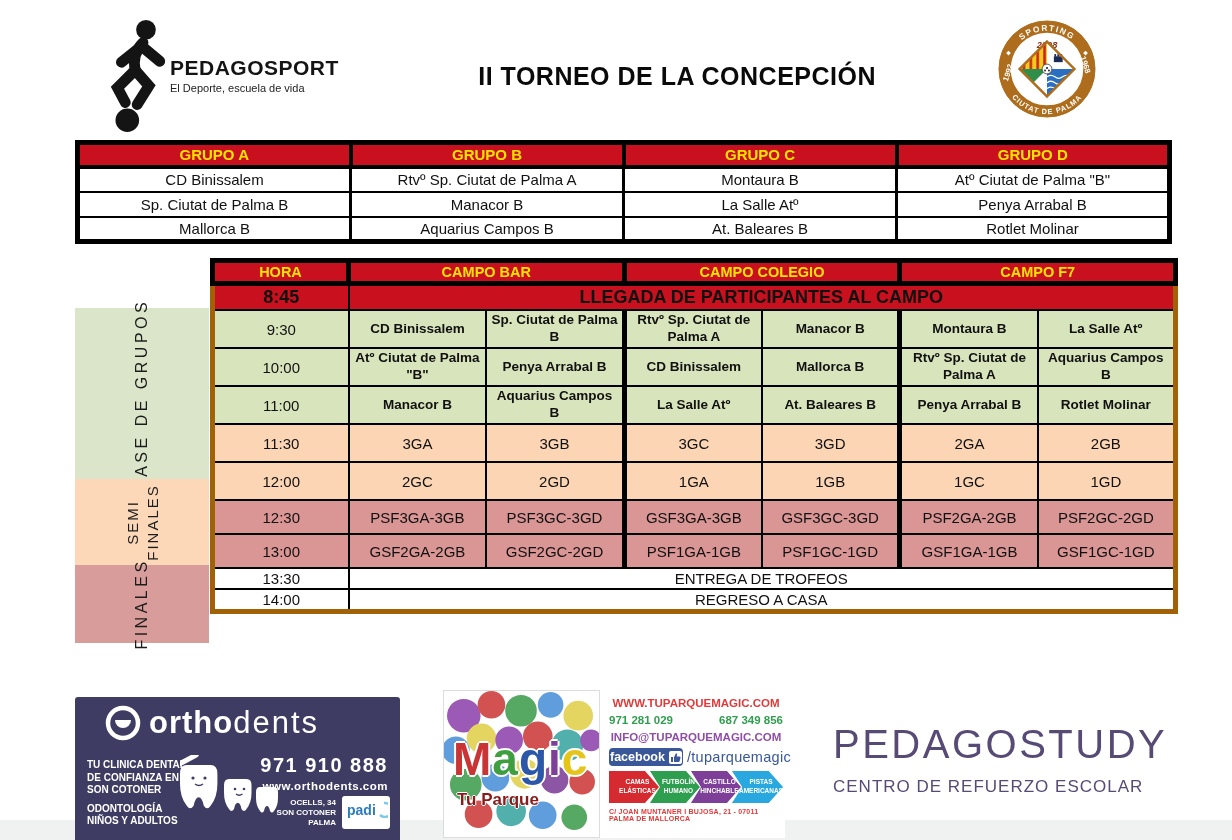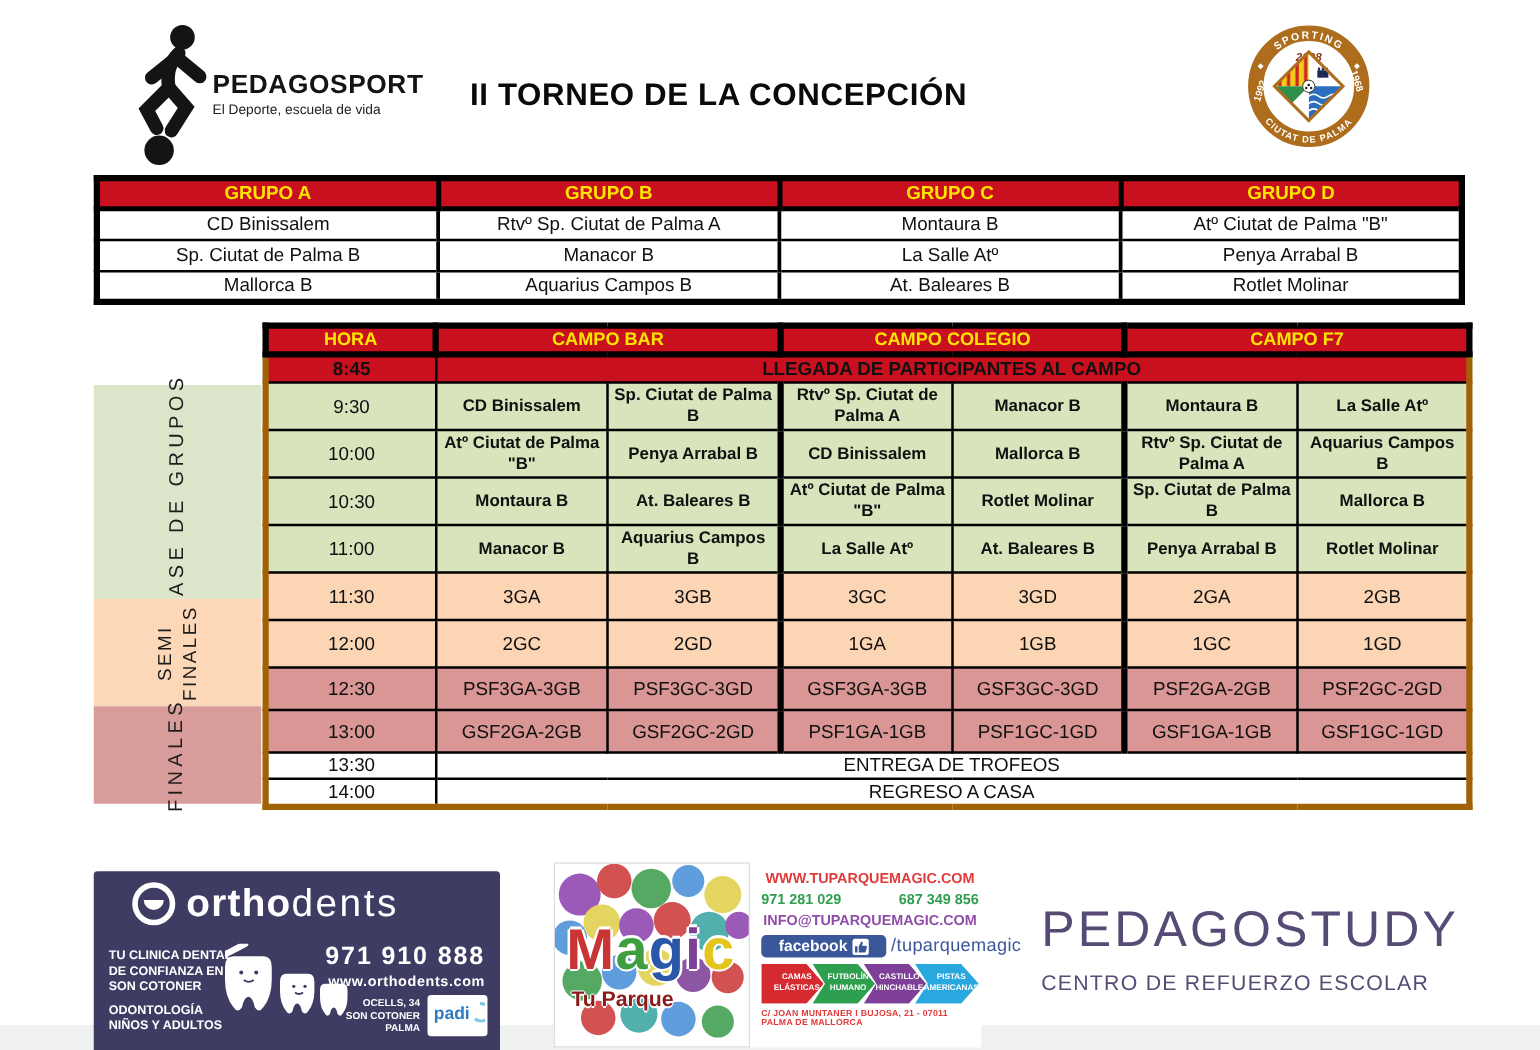--- a/index.html
+++ b/index.html
@@ -4,35 +4,35 @@
 <style>
   :root{
     --red:#c8101e; --yel:#ffe400; --grn:#d8e4bc; --pch:#fcd5b4; --pnk:#d99694;
     --nvy:#3e3c63; --brz:#ad6d1d; --ppl:#574b76;
   }
   *{box-sizing:border-box;margin:0;padding:0}
   html,body{width:1232px;height:840px;background:#fff;font-family:"Liberation Sans",sans-serif;position:relative;overflow:hidden}
   .abs{position:absolute}
 
   
-  #main-title{left:376px;top:62px;width:500px;text-align:left;font-size:25px;font-weight:bold;color:#0a0a0a;letter-spacing:.5px}
+  #main-title{left:376px;top:62px;width:500px;text-align:right;font-size:25px;font-weight:bold;color:#0a0a0a;letter-spacing:.5px}
   #ped-text{left:170px;top:56px}
   #ped-name{font-size:21px;font-weight:bold;color:#141414;letter-spacing:.5px}
   #ped-tag{font-size:11px;color:#222;margin-top:2px}
 
   
   #groups{left:75px;top:140px;width:1097px;border-collapse:collapse;table-layout:fixed;position:absolute;border:5px solid #000}
   #groups th{background:var(--red);color:var(--yel);font-size:15px;font-weight:bold;height:24px;border:4px solid #000}
   #groups td{background:#fff;color:#111;font-size:15px;text-align:center;height:25px;border:2px solid #000;border-left-width:3px;border-right-width:3px}
 
   
   #sched{left:210px;top:258px;width:968px;border-collapse:collapse;table-layout:fixed;position:absolute;border:5px solid #a16207;background:#fff}
   #sched th,#sched td{border:2px solid #000;text-align:center;vertical-align:middle;padding:1px 3px;color:#111}
   #sched th{background:var(--red);color:var(--yel);font-size:14.5px;height:21px;border-width:5px}
-  tr.arr td{background:var(--red);color:var(--yel);font-weight:bold;font-size:15px;height:16px;border-width:5px}
+  tr.arr td{background:var(--red);color:var(--yel);font-weight:bold;font-size:18px;height:16px;border-width:5px}
   tr.g>td{background:var(--grn);height:38px}
   tr.s>td{background:var(--pch);height:38px}
   tr.f>td{background:var(--pnk);height:34px}
   tr.w>td{background:#fff;height:20px;font-size:15px}
   td.t{font-size:15px;border-right-width:5px}
   tr.g td.m{font-weight:bold;font-size:13.5px;line-height:1.25}
   tr.s td.m,tr.f td.m{font-size:15px}
   .k{border-left-width:5px !important}
   tr.top>td{border-top-width:5px}
 
@@ -61,21 +61,21 @@
   #magic{left:443px;top:690px;width:342px;height:148px;background:#fff}
   #balloons{position:absolute;left:0;top:0;width:157px;height:148px;border:1px solid #ddd}
   #magic-word{position:absolute;left:10px;top:42px;font-size:46px;font-weight:bold;letter-spacing:1px}
   #magic-word span{text-shadow:-2px 0 #fff,2px 0 #fff,0 -2px #fff,0 2px #fff,-1px -1px #fff,1px 1px #fff}
   #magic-sub{position:absolute;left:14px;top:100px;font-size:17px;font-weight:bold;color:#8b1a1a;text-shadow:-1px 0 #fff,1px 0 #fff,0 -1px #fff,0 1px #fff}
   #minfo{position:absolute;left:166px;top:7px;width:174px;display:flex;flex-direction:column;gap:5px}
   .mweb{color:#e03a3a;font-weight:bold;font-size:11.5px;text-align:center}
   .mphones{display:flex;justify-content:space-between;color:#2f9e4e;font-weight:bold;font-size:11.5px}
   .memail{color:#8f4da8;font-weight:bold;font-size:11.5px;text-align:center}
   .fbrow{display:flex;align-items:center;gap:4px}
-  .fbpill{display:inline-flex;align-items:center;gap:4px;background:#3a579a;color:#fff;border-radius:4px;padding:2px 14px;font-weight:bold;font-size:12.5px}
+  .fbpill{display:inline-flex;align-items:center;gap:4px;background:#3a579a;color:#fff;border-radius:4px;padding:2px 1px;font-weight:bold;font-size:12.5px}
   .fbthumb{width:13px;height:13px;background:#fff;border-radius:2px;display:inline-block}
   .fbhandle{color:#3a579a;font-size:14.5px;letter-spacing:.3px}
   .svrow{display:flex;width:100%}
   .sv{height:32px;flex:1;clip-path:polygon(0 0,72% 0,100% 50%,72% 100%,0 100%,20% 50%);display:flex;flex-direction:column;align-items:center;justify-content:center;color:#fff;font-weight:bold;font-size:6.5px;line-height:1.35;margin-left:-9px;padding-left:7px;text-align:center}
   .sv:first-child{margin-left:0;clip-path:polygon(0 0,72% 0,100% 50%,72% 100%,0 100%)}
   .maddr{color:#e03a3a;font-weight:bold;font-size:7px;letter-spacing:.2px}
 
   #pstudy{left:833px;top:722px;color:var(--ppl)}
   #pstudy .t1{font-size:40px;letter-spacing:2.5px;font-weight:400}
   #pstudy .t2{font-size:17px;letter-spacing:1px;margin-top:10px}
@@ -221,29 +221,20 @@
   <tr class="g">
     <td class="t">10:00</td>
     <td class="m">Atº Ciutat de Palma "B"</td>
     <td class="m">Penya Arrabal B</td>
     <td class="m k">CD Binissalem</td>
     <td class="m">Mallorca B</td>
     <td class="m k">Rtvº Sp. Ciutat de Palma A</td>
     <td class="m">Aquarius Campos B</td>
   </tr>
   <tr class="g">
-    <td class="t">10:30</td>
-    <td class="m">Montaura B</td>
-    <td class="m">At. Baleares B</td>
-    <td class="m k">Atº Ciutat de Palma "B"</td>
-    <td class="m">Rotlet Molinar</td>
-    <td class="m k">Sp. Ciutat de Palma B</td>
-    <td class="m">Mallorca B</td>
-  </tr>
-  <tr class="g">
     <td class="t">11:00</td>
     <td class="m">Manacor B</td>
     <td class="m">Aquarius Campos B</td>
     <td class="m k">La Salle Atº</td>
     <td class="m">At. Baleares B</td>
     <td class="m k">Penya Arrabal B</td>
     <td class="m">Rotlet Molinar</td>
   </tr>
 
   <tr class="s top">

